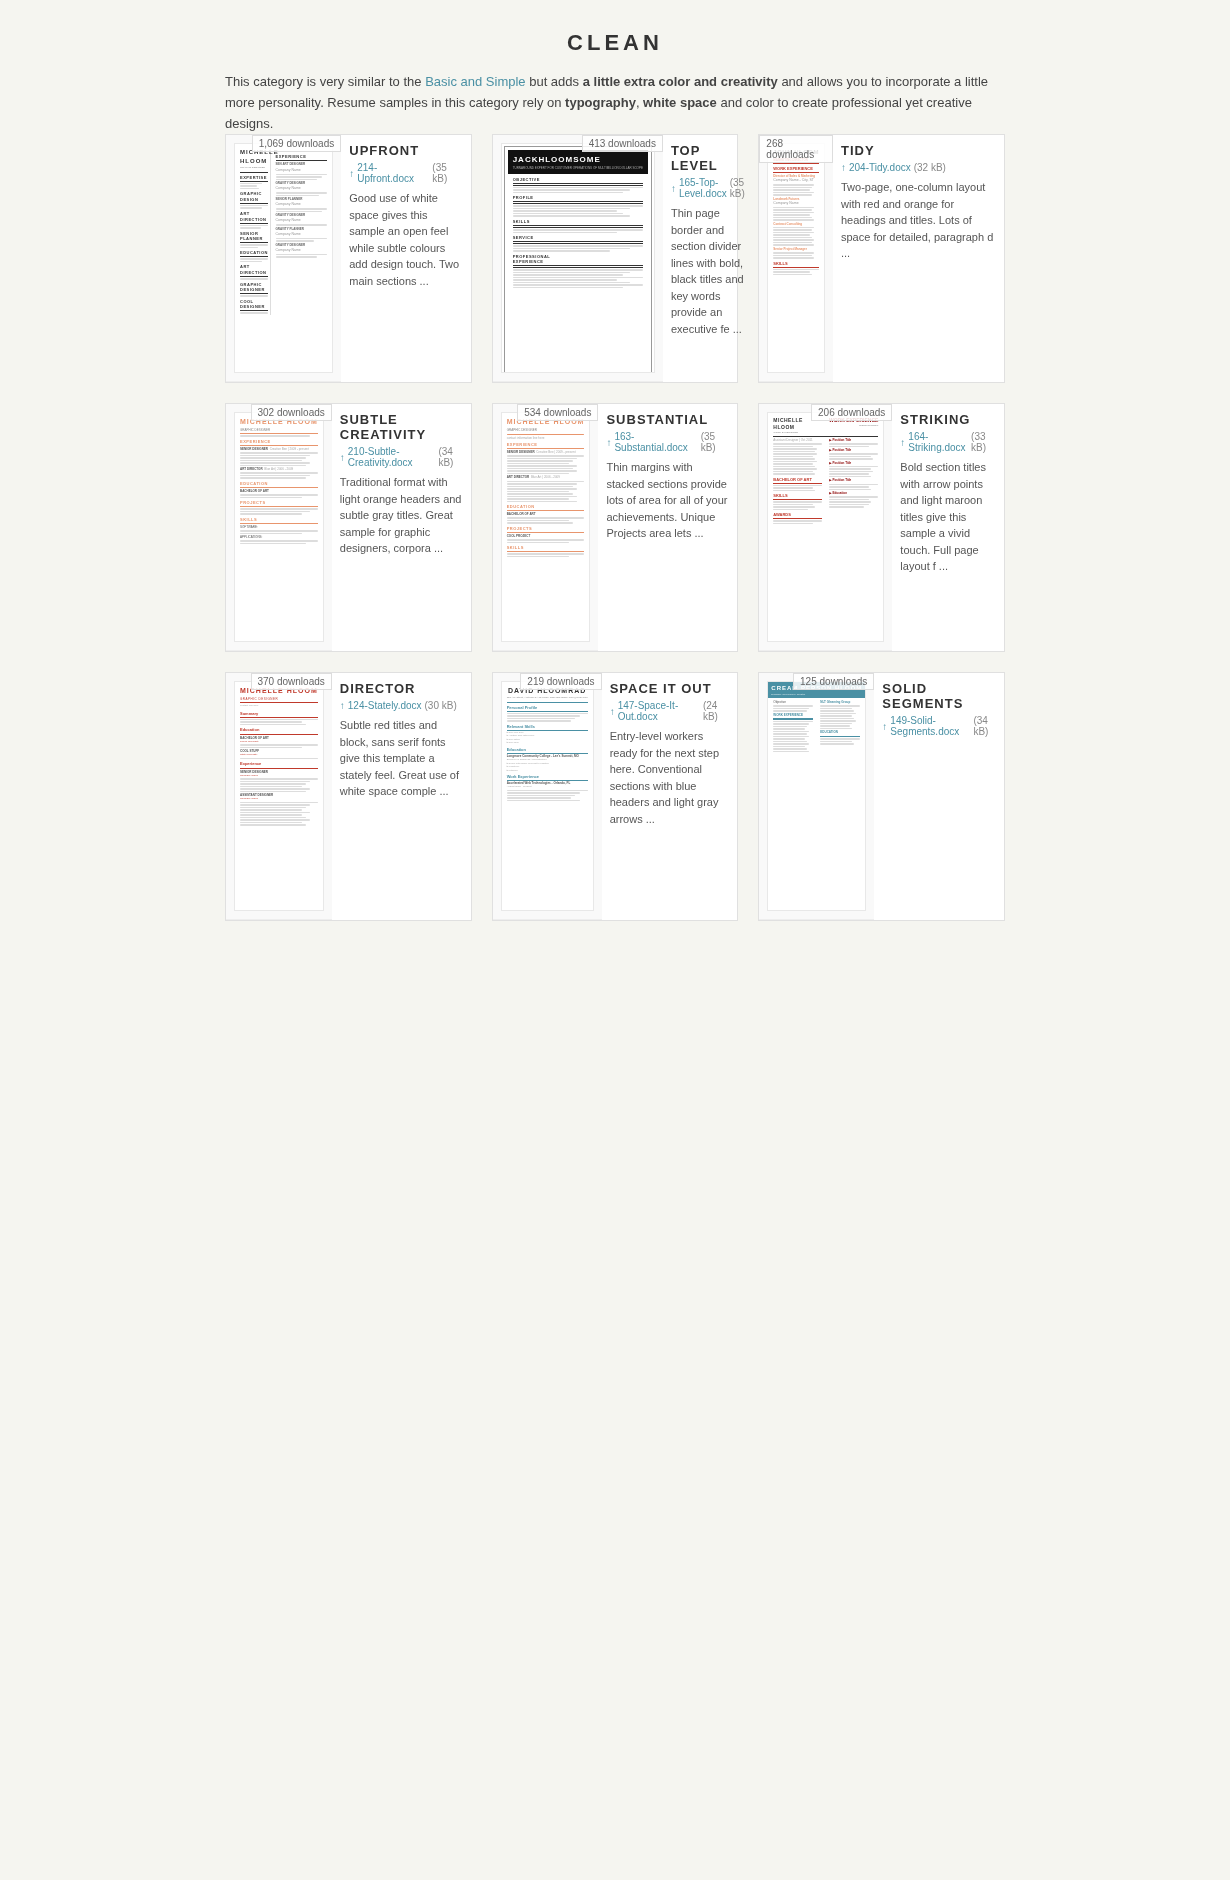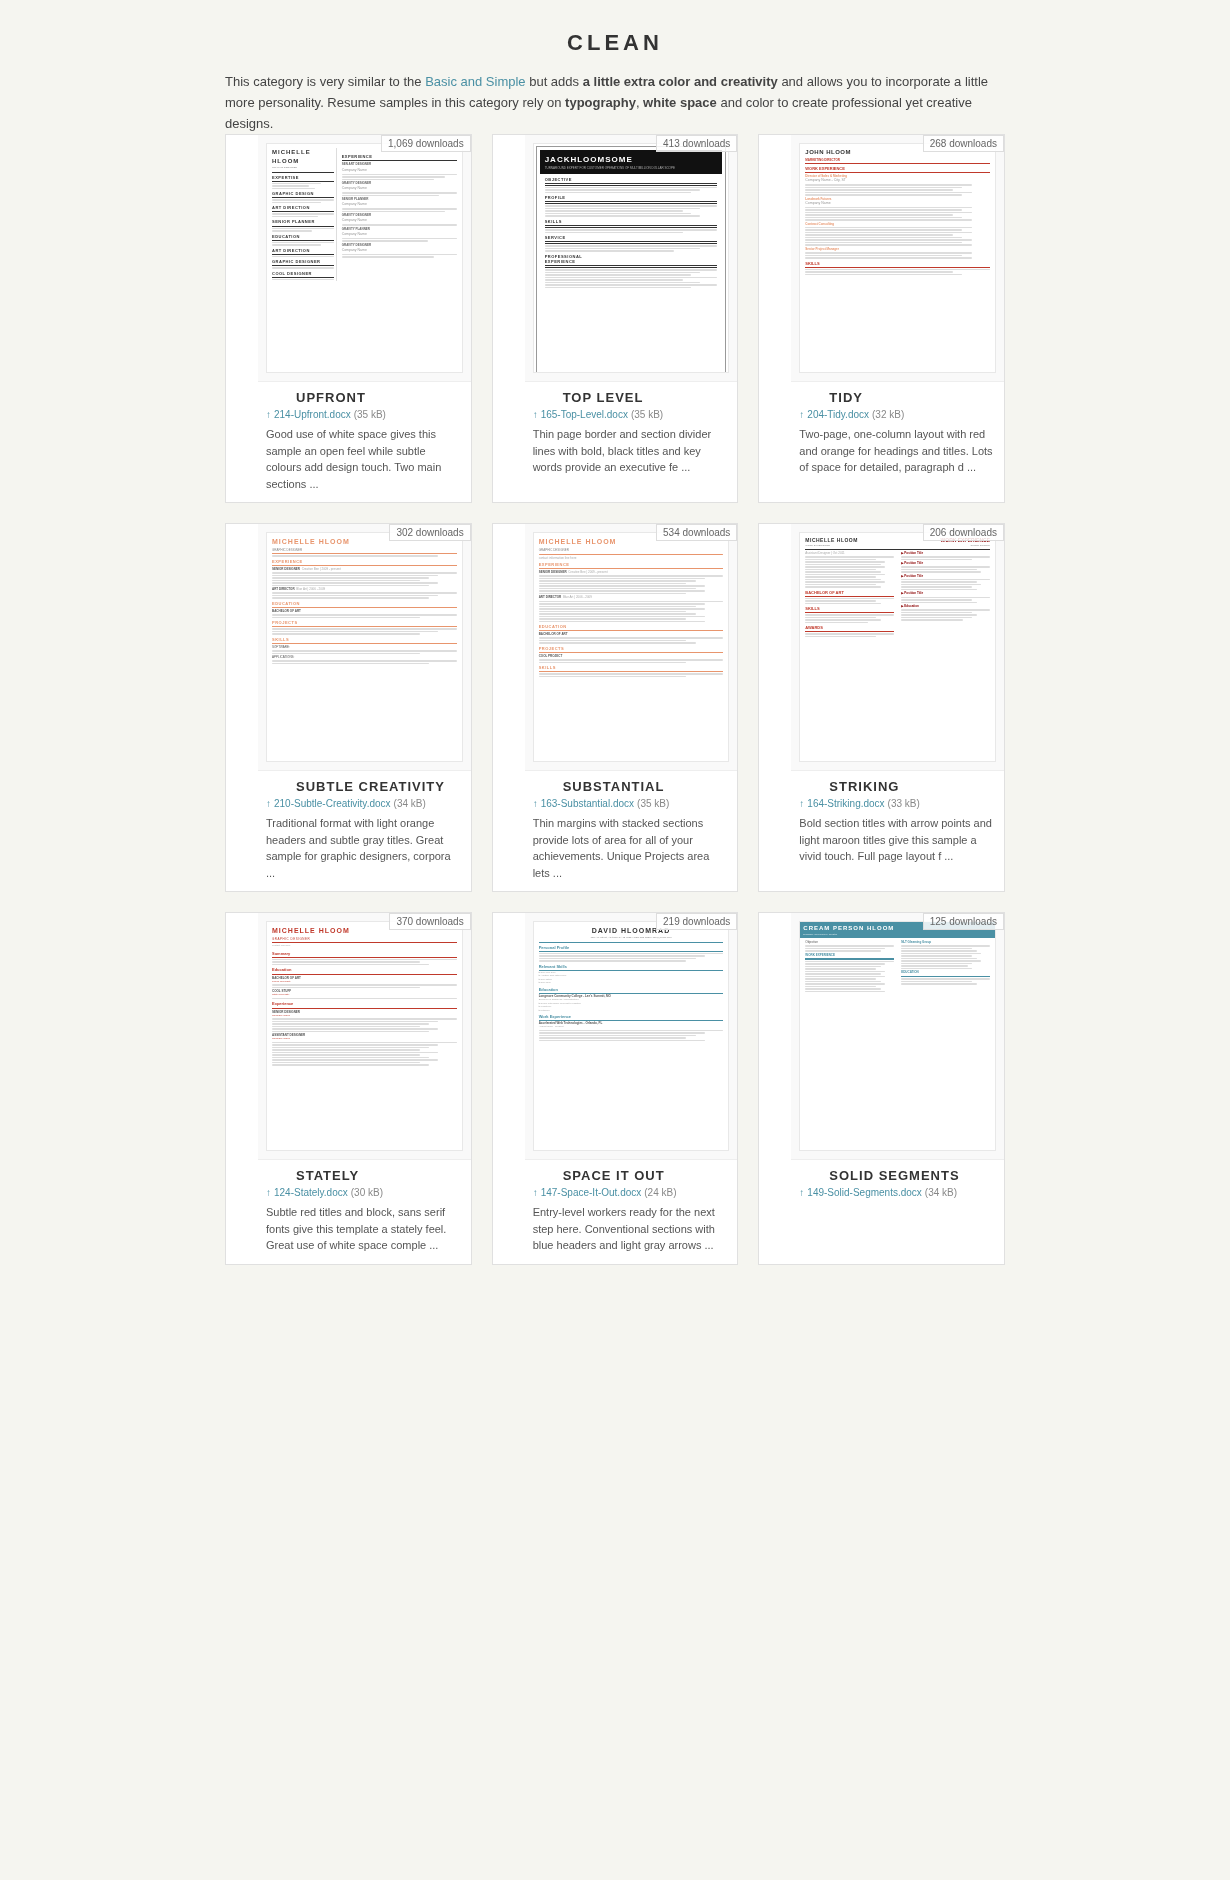--- a/index.html
+++ b/index.html
@@ -30,22 +30,20 @@
     .grid {
       display: grid;
       grid-template-columns: repeat(3, 1fr);
       gap: 20px;
     }
 
     .resume-card {
       background: #fff;
       border: 1px solid #e0e0e0;
       display: flex;
-      flex-direction: column;
-      padding-left: 32px;
     }
 
     .preview-container {
       position: relative;
       background: #f9f9f9;
       padding: 8px;
       border-bottom: 1px solid #eee;
       flex-shrink: 0;
     }
 
@@ -86,21 +84,20 @@
     .card-info {
       padding: 8px 8px 10px;
       flex-grow: 1;
     }
     .resume-name {
       font-size: 13px;
       font-weight: bold;
       letter-spacing: 1px;
       color: #333;
       margin-bottom: 4px;
-      margin-left: 30px;
     }
     .file-link {
       display: flex;
       align-items: center;
       gap: 3px;
       margin-bottom: 6px;
     }
     .file-link .arrow-icon {
       color: #4a90a4;
       font-size: 10px;
@@ -574,21 +571,21 @@
           <div class="mr-line" style="width:90%;"></div>
           <div class="mr-line" style="width:80%;"></div>
           <div class="mr-line" style="width:85%;"></div>
           <div class="mr-line" style="width:90%;"></div>
           <div class="mr-line" style="width:80%;"></div>
           <div class="mr-line" style="width:85%;"></div>
         </div>
       </div>
     </div>
     <div class="card-info">
-      <div class="resume-name">STATELY</div>
+      <div class="resume-name">DIRECTOR</div>
       <div class="file-link">
         <span class="arrow-icon">↑</span>
         <a>124-Stately.docx</a>
         <span class="file-size">(30 kB)</span>
       </div>
       <div class="resume-desc">Subtle red titles and block, sans serif fonts give this template a stately feel. Great use of white space comple ...</div>
     </div>
   </div>
 
   <div class="resume-card">

